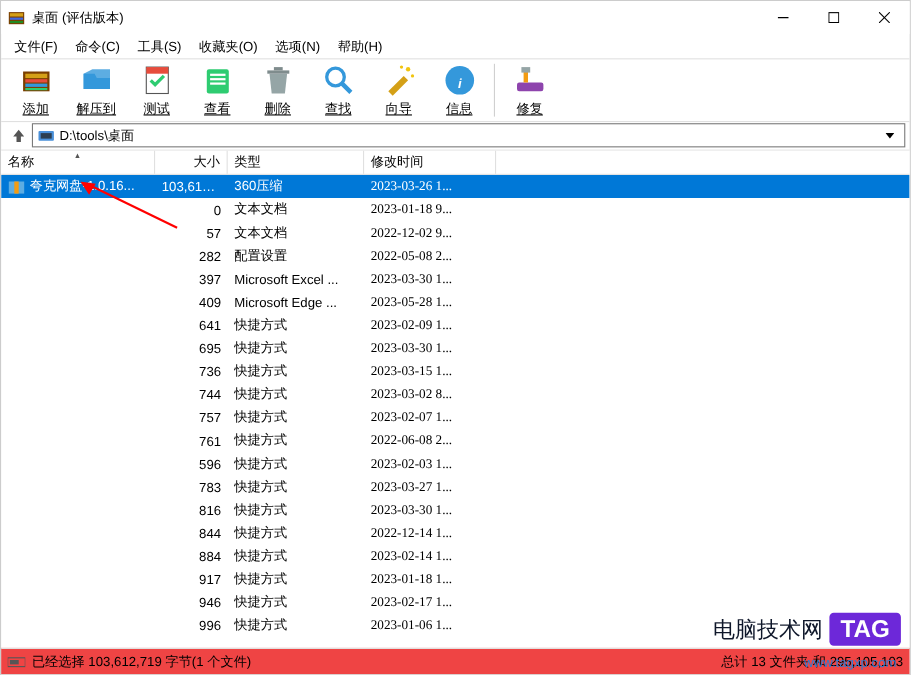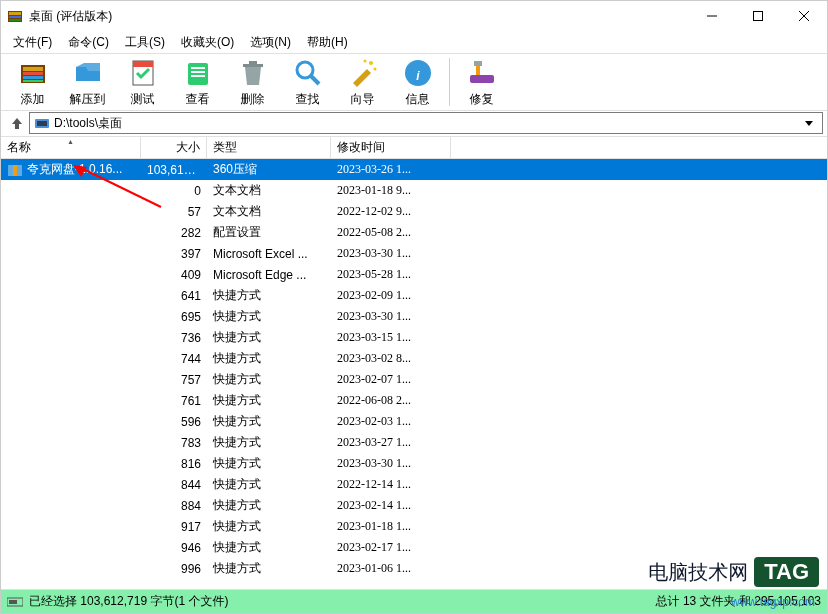--- a/index.html
+++ b/index.html
@@ -10,21 +10,21 @@
 .titlebar .title { flex: 1; font-size: 12px; }
 .win-controls { display: flex; }
 .win-btn { width: 46px; height: 30px; display: flex; align-items: center; justify-content: center; }
 
 .menubar { height: 22px; display: flex; align-items: center; padding-left: 6px; gap: 4px; }
 .menu-item { padding: 2px 6px; }
 
 .toolbar { height: 58px; display: flex; align-items: center; border-top: 1px solid #e0e0e0; border-bottom: 1px solid #e0e0e0; padding: 2px 4px; }
 .tool-btn { width: 55px; height: 54px; display: flex; flex-direction: column; align-items: center; justify-content: center; gap: 2px; }
 .tool-btn .ticon { width: 32px; height: 32px; display: flex; align-items: center; justify-content: center; }
-.tool-btn .tlabel { font-size: 12px; }
+.tool-btn .tlabel { font-size: 12px; text-decoration: underline; }
 .tool-sep { width: 1px; height: 48px; background: #d0d0d0; margin: 0 4px; }
 
 .addressbar { height: 26px; display: flex; align-items: flex-end; border-bottom: 1px solid #e0e0e0; padding: 2px 4px; gap: 0; }
 .up-btn { width: 24px; height: 22px; display: flex; align-items: center; justify-content: center; border: 1px solid transparent; }
 .addr-input { flex: 1; height: 22px; border: 1px solid #7a7a7a; display: flex; align-items: center; padding: 0 4px; gap: 4px; }
 .addr-dd { width: 18px; display: flex; align-items: center; justify-content: center; }
 
 .headers { height: 22px; display: flex; border-bottom: 1px solid #e0e0e0; background: #fff; }
 .hcol { display: flex; align-items: center; padding: 0 6px; border-right: 1px solid #e0e0e0; position: relative; }
 .hcol.name { width: 140px; }
@@ -38,27 +38,27 @@
 .row.selected { background: #0078d7; color: #fff; }
 .cell { padding: 0 6px; overflow: hidden; white-space: nowrap; text-overflow: ellipsis; }
 .cell.name { width: 140px; display: flex; align-items: center; gap: 4px; }
 .cell.size { width: 66px; text-align: right; }
 .cell.type { width: 124px; }
 .cell.date { width: 120px; font-family: Liberation Serif, serif; }
 .ficon { width: 16px; height: 16px; flex-shrink: 0; }
 
 .arrow-annotation { position: absolute; top: 6px; left: 72px; width: 90px; height: 44px; pointer-events: none; z-index: 5; }
 
-.statusbar { position: absolute; bottom: 0; left: 0; right: 0; height: 24px; border-top: 1px solid #e0e0e0; display: flex; align-items: center; padding: 0 6px; background: #86efac; gap: 13px; }
+.statusbar { position: absolute; bottom: 0; left: 0; right: 0; height: 24px; border-top: 1px solid #e0e0e0; display: flex; align-items: center; padding: 0 6px; background: #ef4444; gap: 13px; }
 .status-left { flex: 1; display: flex; align-items: center; gap: 6px; }
 .status-right { display: flex; align-items: center; gap: 6px; margin-left: 36px; }
 
 .watermark { position: absolute; right: 8px; bottom: 26px; display: flex; align-items: center; gap: 6px; z-index: 10; }
 .wm-text { font-size: 20px; font-weight: normal; color: #0f172a; text-shadow: 1px 1px 0 #fff; }
-.wm-tag { background: #14532d; color: #fff; font-size: 22px; font-weight: bold; padding: 2px 10px; border-radius: 4px; }
+.wm-tag { background: #6d28d9; color: #fff; font-size: 22px; font-weight: bold; padding: 2px 10px; border-radius: 4px; }
 .wm-url { position: absolute; right: 12px; bottom: 4px; color: #2b7cd3; font-size: 12px; z-index: 11; }
 </style>
 </head>
 <body>
 
 <div class="titlebar">
   <span class="app-icon">
     <svg viewBox="0 0 16 16">
         <rect x="1" y="3" width="14" height="11" fill="#7b3f00"></rect>
         <rect x="2" y="4" width="12" height="3" fill="#d4a017"></rect>

